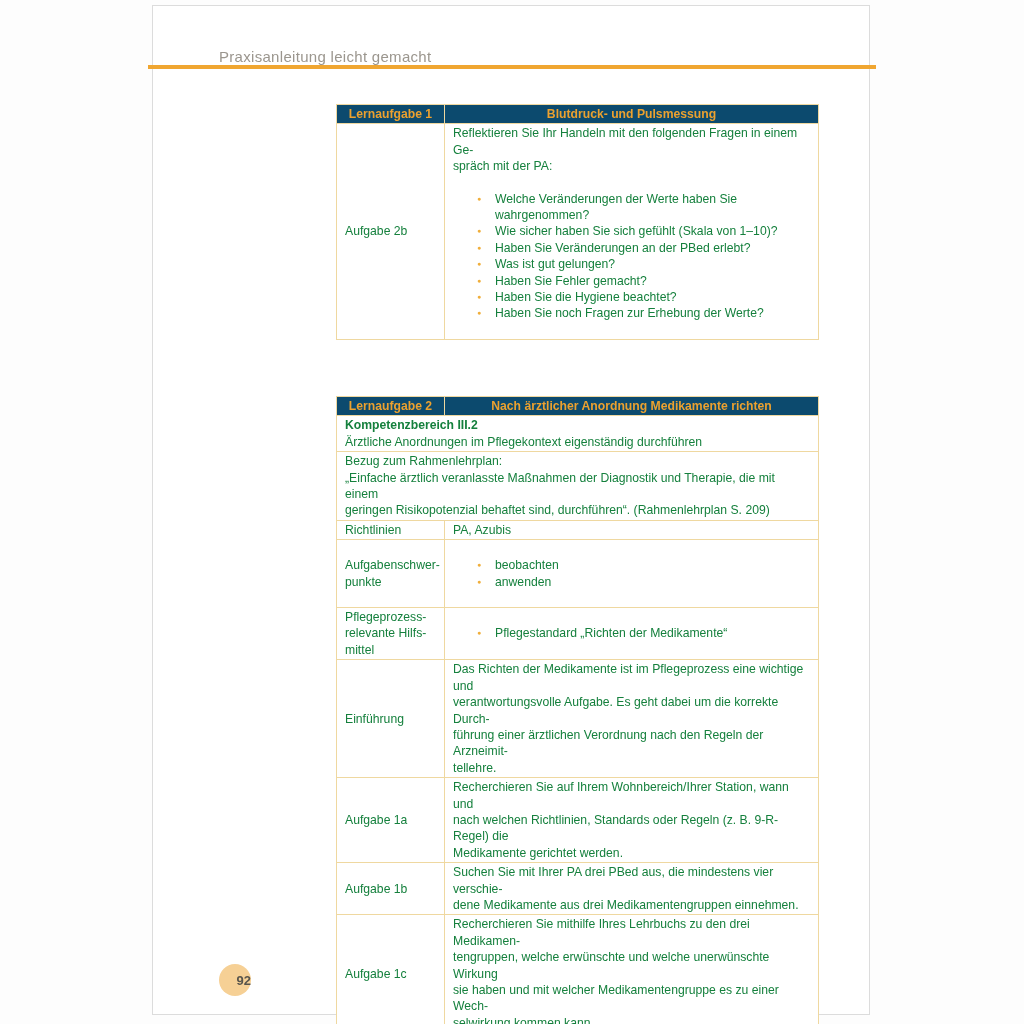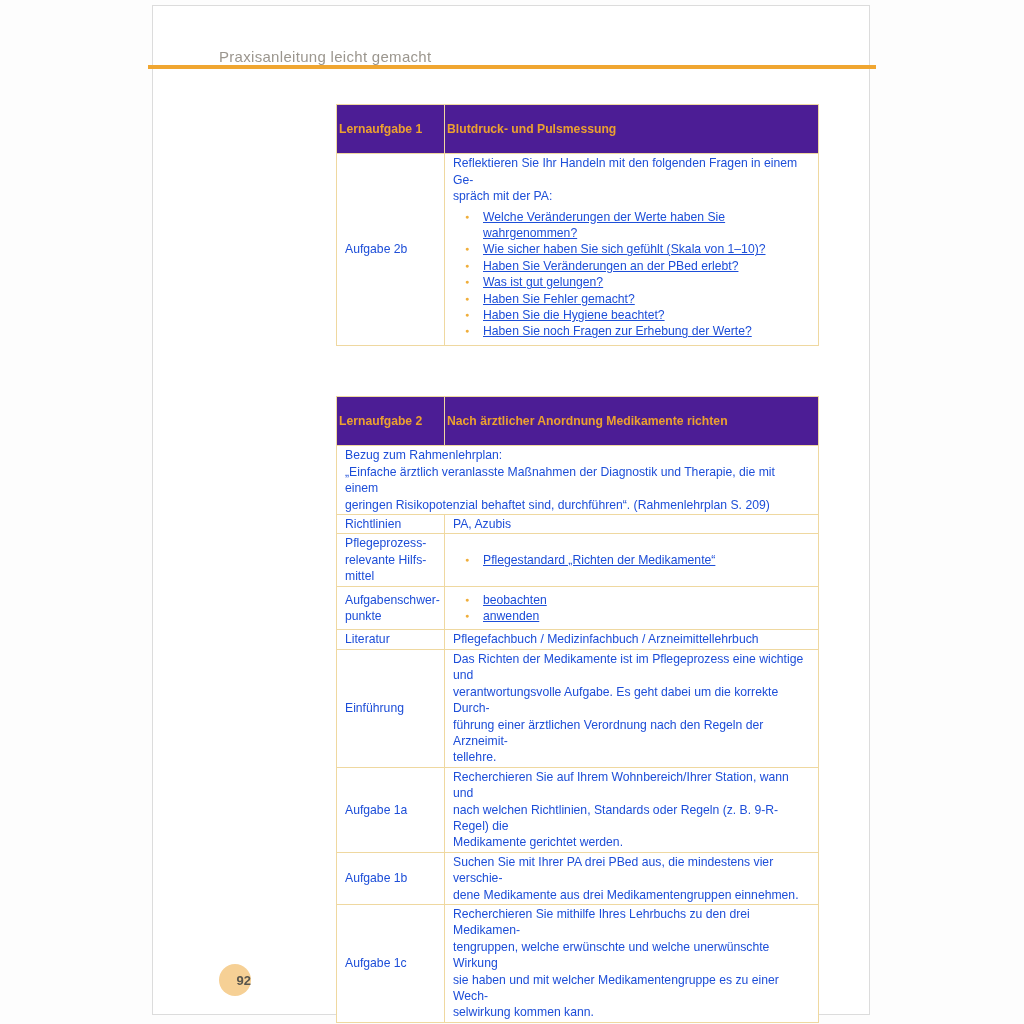--- a/index.html
+++ b/index.html
@@ -5,28 +5,28 @@
   html,body{margin:0;padding:0;background:#ffffff;}
   .canvas{position:relative;width:1024px;height:1024px;background:#fdfdfd;overflow:hidden;
           font-family:"Liberation Sans",sans-serif;}
   .page{position:absolute;left:152px;top:5px;width:716px;height:1008px;background:#ffffff;
         border:1px solid #dcdcdc;}
   .running-head{position:absolute;left:66px;top:42px;font-size:15px;color:#9b968e;letter-spacing:.3px;}
   .rule{position:absolute;left:-5px;top:59px;width:728px;height:4px;background:#f0a631;}
   table.lt{border-collapse:collapse;width:483px;table-layout:fixed;}
   table.lt,table.lt th,table.lt td{border:1px solid #efd8a0;}
   table.lt col.c1{width:108px;}
-  table.lt th{background:#4c1d95;color:#eca12f;font-weight:700;text-align:left;
-              font-size:12.2px;line-height:16.4px;padding:16px 2px;}
-  table.lt td{font-size:12.2px;line-height:16.4px;color:#1d4ed8;padding:1px 8px;
+  table.lt th{background:#0c4a6e;color:#eca12f;font-weight:700;text-align:center;
+              font-size:12.2px;line-height:16.4px;padding:1px 2px;}
+  table.lt td{font-size:12.2px;line-height:16.4px;color:#15803d;padding:1px 8px;
               vertical-align:middle;background:#ffffff;}
   td.label{padding:1px 4px 1px 8px;}
   .pre{white-space:pre-line;}
   .b{font-weight:700;}
-  ul.blist{margin:4px;padding:0;list-style:none;text-decoration:underline;}
+  ul.blist{margin:16px;padding:0;list-style:none;}
   ul.blist li{position:relative;padding-left:26px;}
   ul.blist li::before{content:"●";position:absolute;left:8px;top:0;color:#f0ae3a;
                       font-size:7px;line-height:16.4px;}
   .t1{position:absolute;left:183px;top:98px;}
   .t2{position:absolute;left:183px;top:390px;}
   h2.section{position:absolute;left:183px;top:331px;margin:0;font-size:16.5px;
              font-weight:700;color:#f0a430;}
   h2.section .num{margin-right:15px;}
   .badge{position:absolute;left:66px;top:958px;width:32px;height:32px;border-radius:50%;
          background:#f6d095;color:#57544c;font-weight:700;font-size:13px;
@@ -82,52 +82,54 @@
         </colgroup>
       <thead>
         <tr>
           <th>Lernaufgabe 2</th>
           <th>Nach ärztlicher Anordnung Medikamente richten</th>
         </tr>
       </thead>
       <tbody>
         <tr>
           <td colspan="2">
+            <div class="b">Kompetenzbereich III.2</div>
+            <div>Ärztliche Anordnungen im Pflegekontext eigenständig durchführen</div>
+          </td>
+        </tr>
+        <tr>
+          <td colspan="2">
             <div>Bezug zum Rahmenlehrplan:</div>
             <div class="pre">„Einfache ärztlich veranlasste Maßnahmen der Diagnostik und Therapie, die mit einem
 geringen Risikopotenzial behaftet sind, durchführen“. (Rahmenlehrplan S. 209)</div>
           </td>
         </tr>
         <tr>
           <td class="label pre">Richtlinien</td>
           <td class="pre">PA, Azubis</td>
-        </tr>
-        <tr>
-          <td class="label pre">Pflegeprozess-
-relevante Hilfs-
-mittel</td>
-          <td>
-            <ul class="blist">
-              <li>Pflegestandard „Richten der Medikamente“</li>
-            </ul>
-          </td>
         </tr>
         <tr>
           <td class="label pre">Aufgabenschwer-
 punkte</td>
           <td>
             <ul class="blist">
               <li>beobachten</li>
               <li>anwenden</li>
             </ul>
           </td>
         </tr>
         <tr>
-          <td class="label pre">Literatur</td>
-          <td class="pre">Pflegefachbuch / Medizinfachbuch / Arzneimittellehrbuch</td>
+          <td class="label pre">Pflegeprozess-
+relevante Hilfs-
+mittel</td>
+          <td>
+            <ul class="blist">
+              <li>Pflegestandard „Richten der Medikamente“</li>
+            </ul>
+          </td>
         </tr>
         <tr>
           <td class="label pre">Einführung</td>
           <td class="pre">Das Richten der Medikamente ist im Pflegeprozess eine wichtige und
 verantwortungsvolle Aufgabe. Es geht dabei um die korrekte Durch-
 führung einer ärztlichen Verordnung nach den Regeln der Arzneimit-
 tellehre.</td>
         </tr>
         <tr>
           <td class="label pre">Aufgabe 1a</td>

